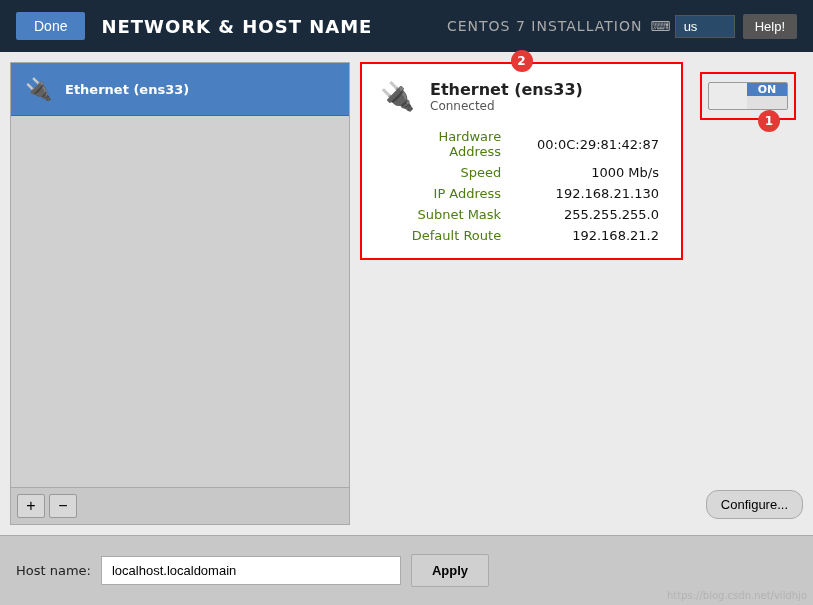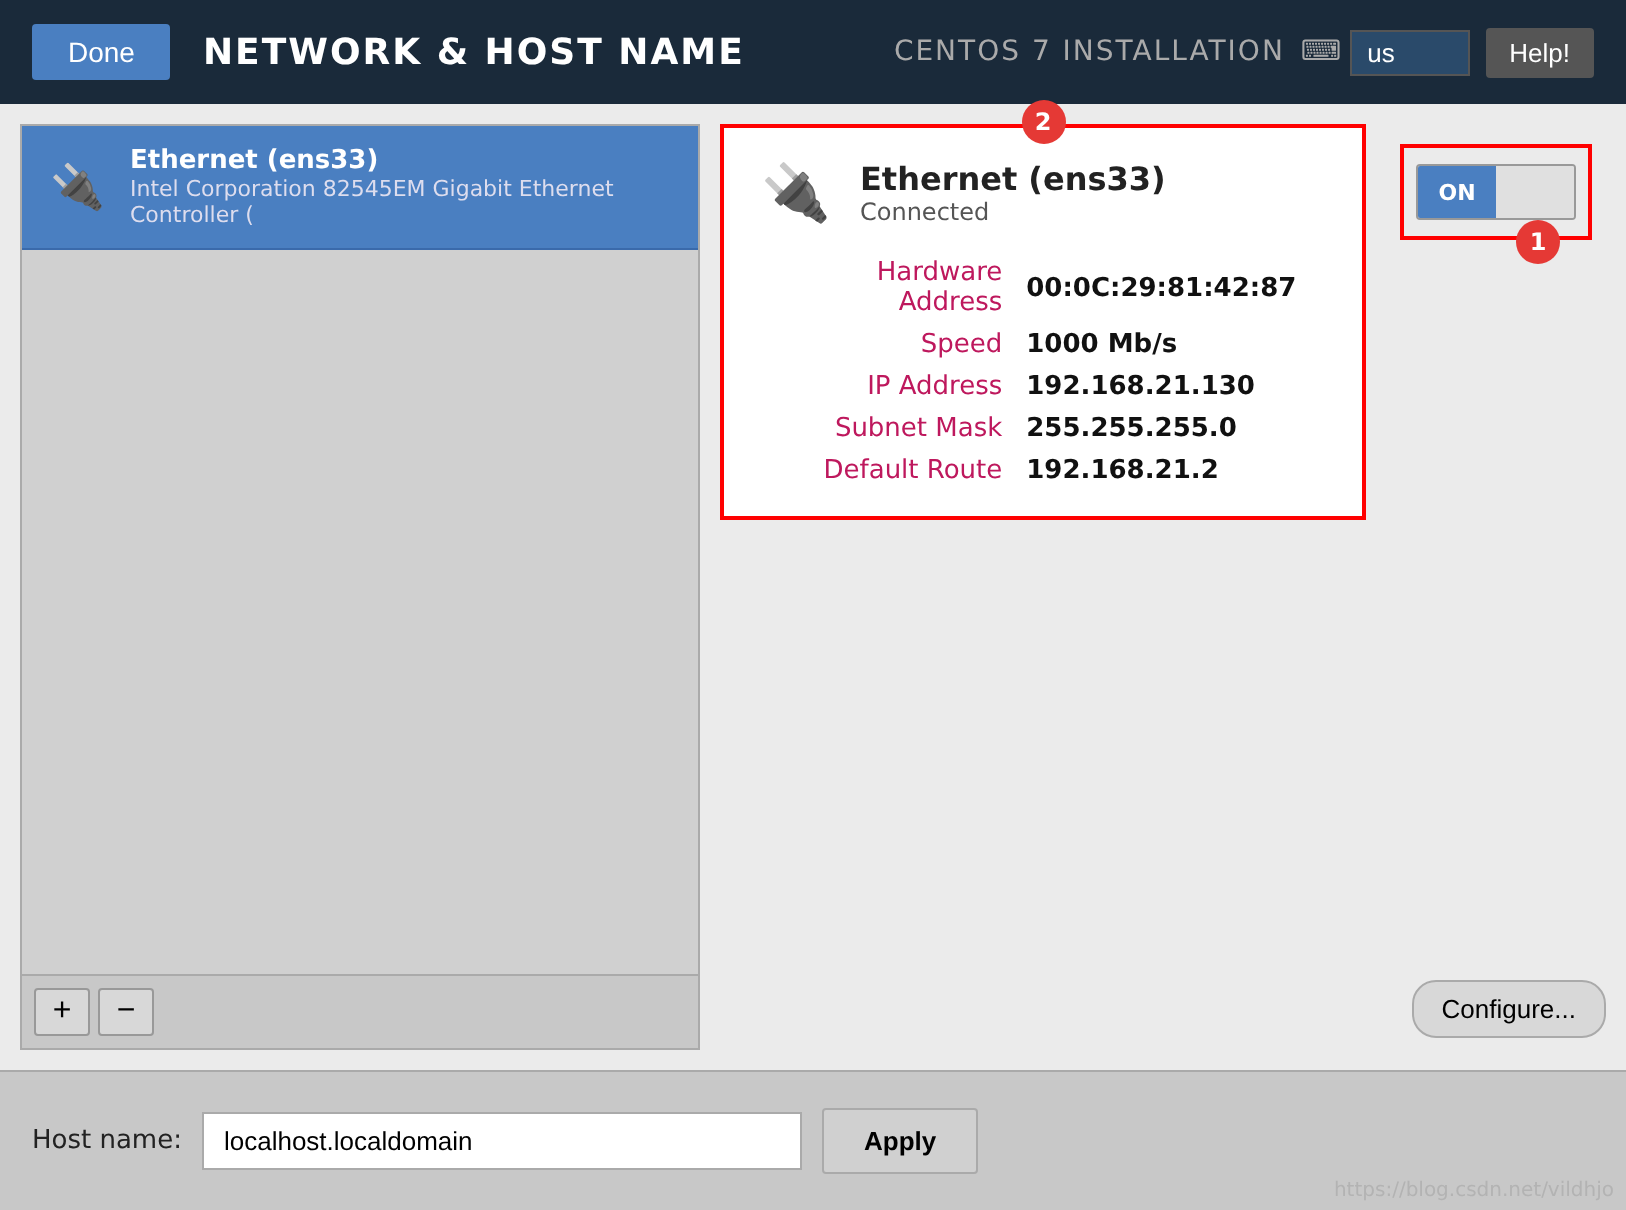--- a/index.html
+++ b/index.html
@@ -203,26 +203,27 @@
     .detail-table {
       width: 100%;
       border-collapse: collapse;
     }
     .detail-table td {
       padding: 3px 6px;
       font-size: 13px;
     }
     .detail-table td:first-child {
       text-align: right;
-      color: #be185d;
+      color: #4d7c0f;
       width: 45%;
     }
     .detail-table td:last-child {
       color: #111;
-      font-weight: 700;
+      font-weight: 400;
+      text-align: right;
     }
     .badge-1 {
       position: absolute;
       bottom: -14px;
       right: 14px;
       width: 22px;
       height: 22px;
       background: #e53935;
       border-radius: 50%;
       color: white;
@@ -234,20 +235,21 @@
     }
     .toggle-switch {
       display: flex;
       align-items: flex-end;
       width: 80px;
       height: 28px;
       border: 1px solid #999;
       border-radius: 2px;
       overflow: hidden;
       cursor: pointer;
+      flex-direction: column;
     }
     .toggle-on {
       background: #4a7fc1;
       color: white;
       font-size: 11px;
       font-weight: bold;
       width: 40px;
       height: 100%;
       display: flex;
       align-items: center;
@@ -377,21 +379,20 @@
 <div class="main-content">
 
   <div class="left-panel">
     <div class="interface-list">
       <div class="interface-item">
         <div class="interface-icon">
           <span class="eth-plug-small">🔌</span>
         </div>
         <div class="interface-info">
           <div class="interface-name">Ethernet (ens33)</div>
-          <div class="interface-desc">Intel Corporation 82545EM Gigabit Ethernet Controller (</div>
         </div>
       </div>
     </div>
     <div class="list-controls">
       <button class="list-btn">+</button>
       <button class="list-btn">−</button>
     </div>
   </div>
 
   <div class="right-panel">

